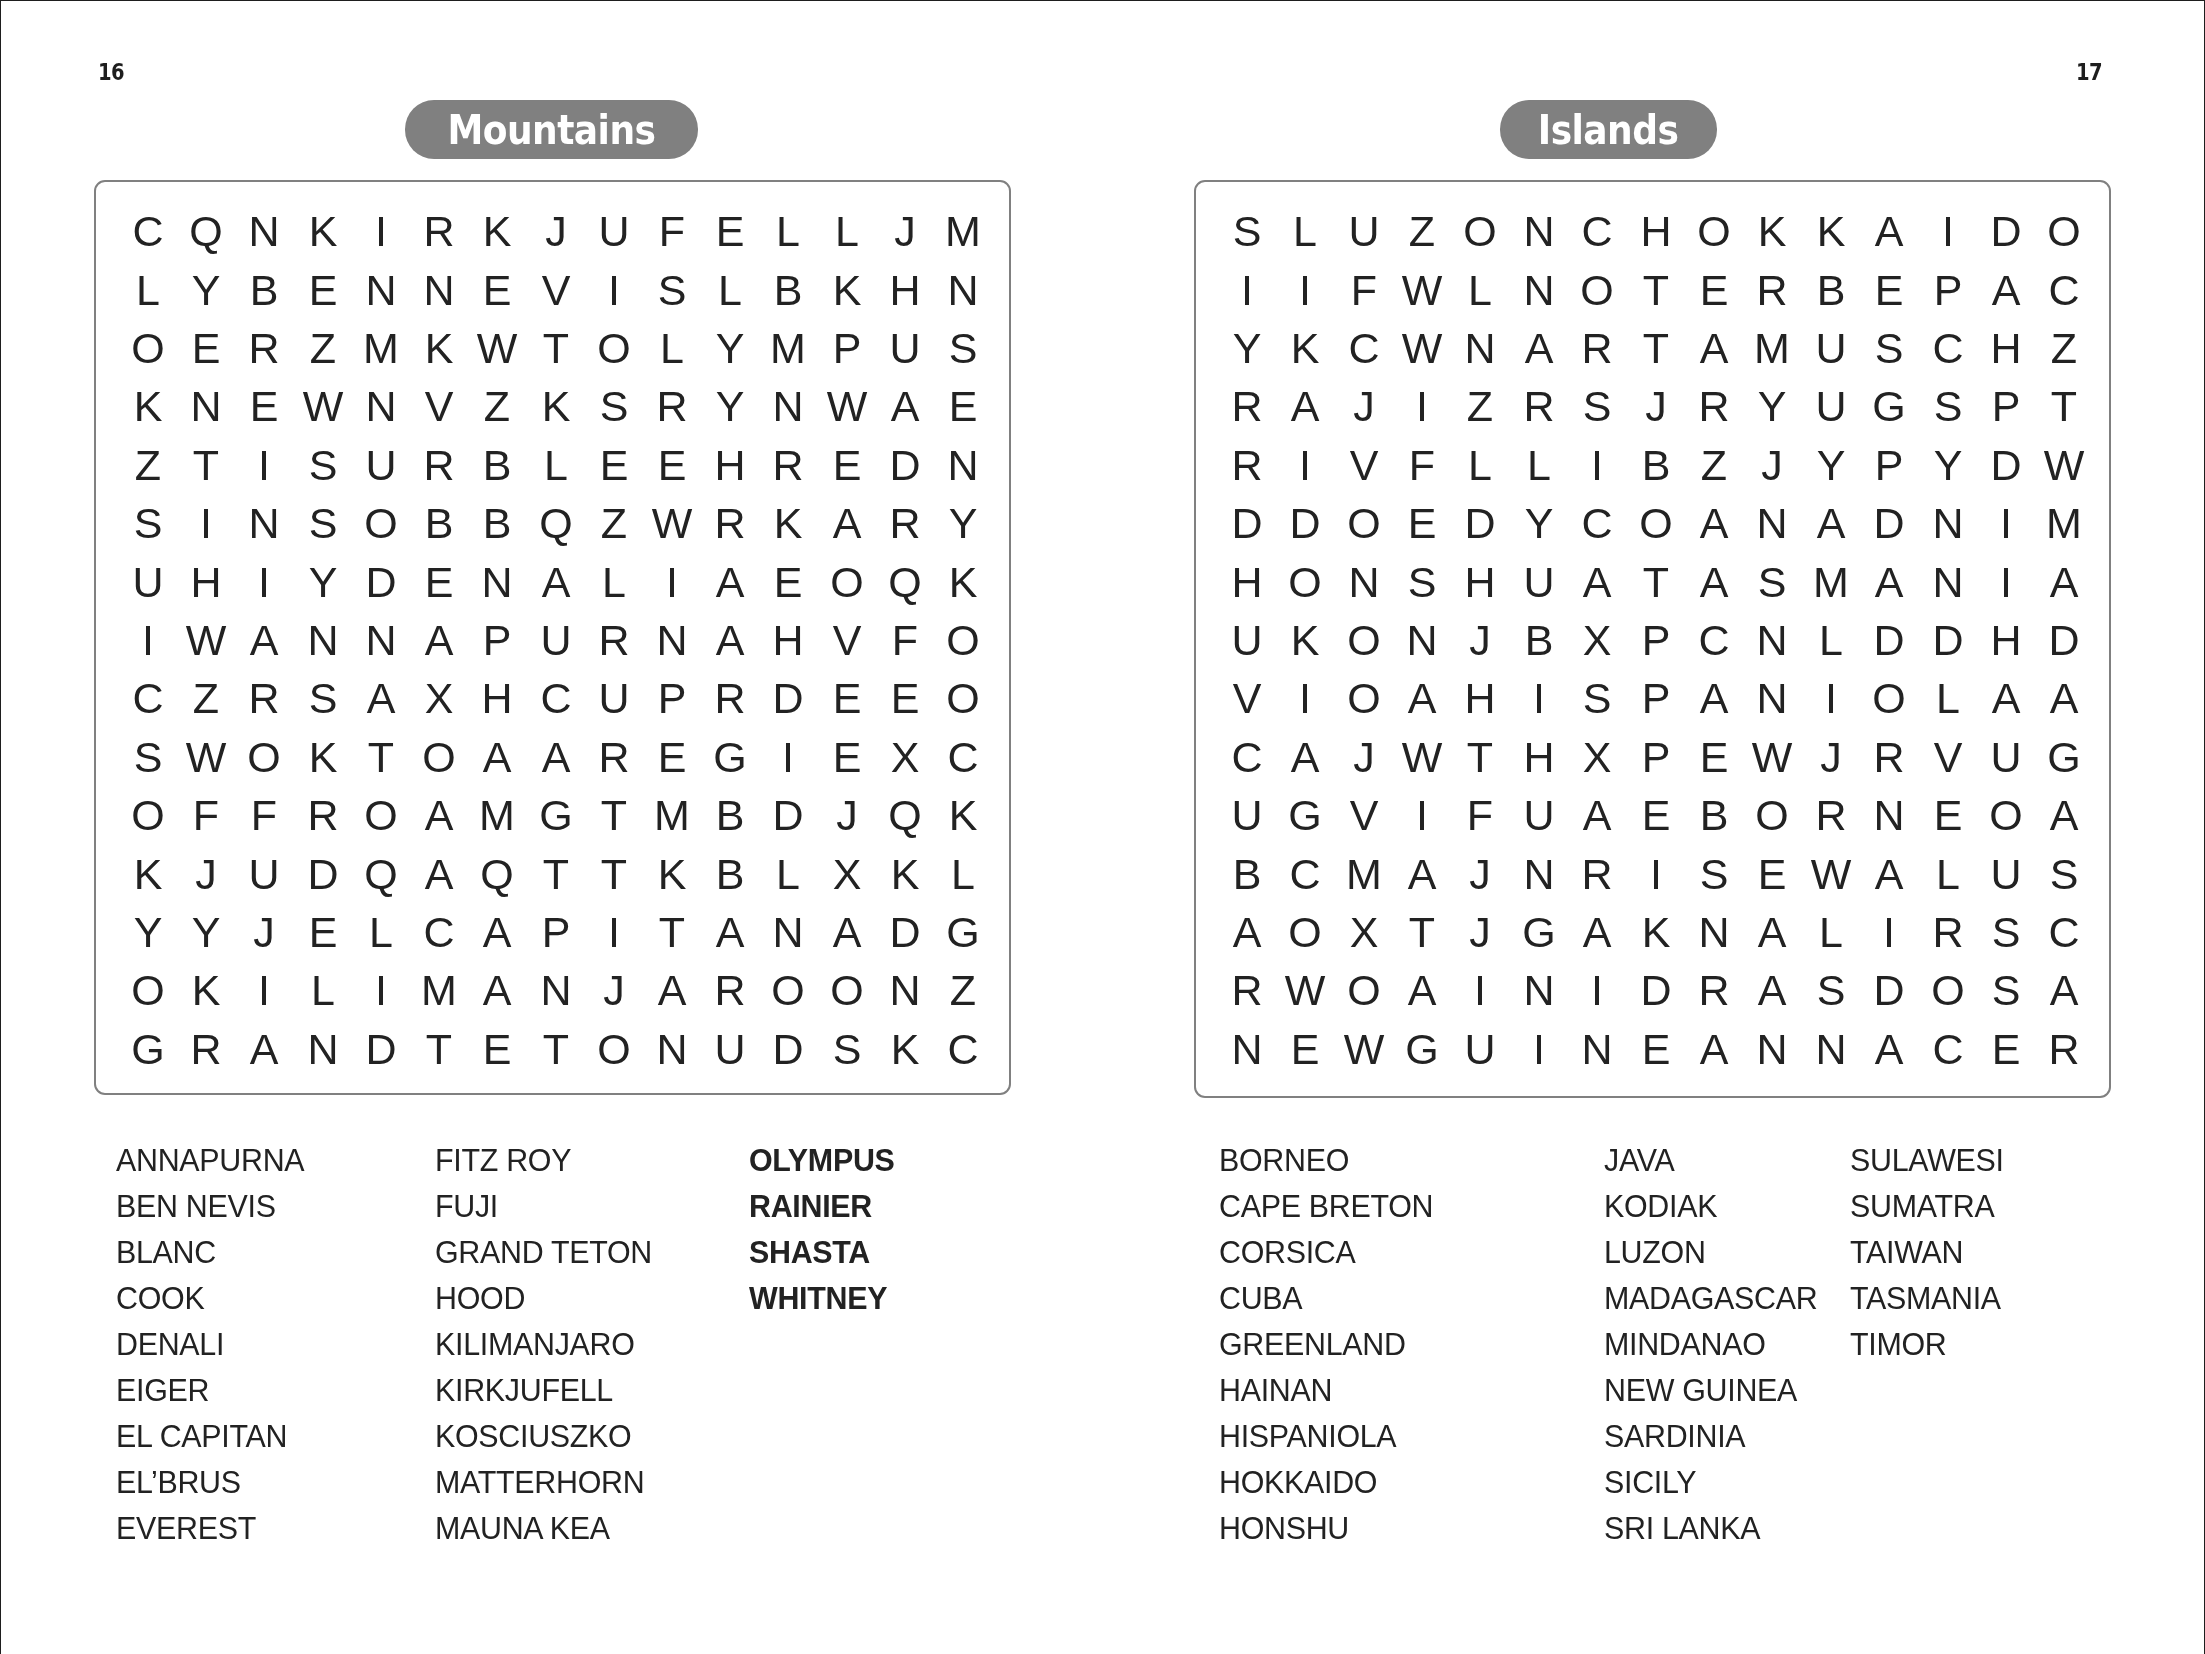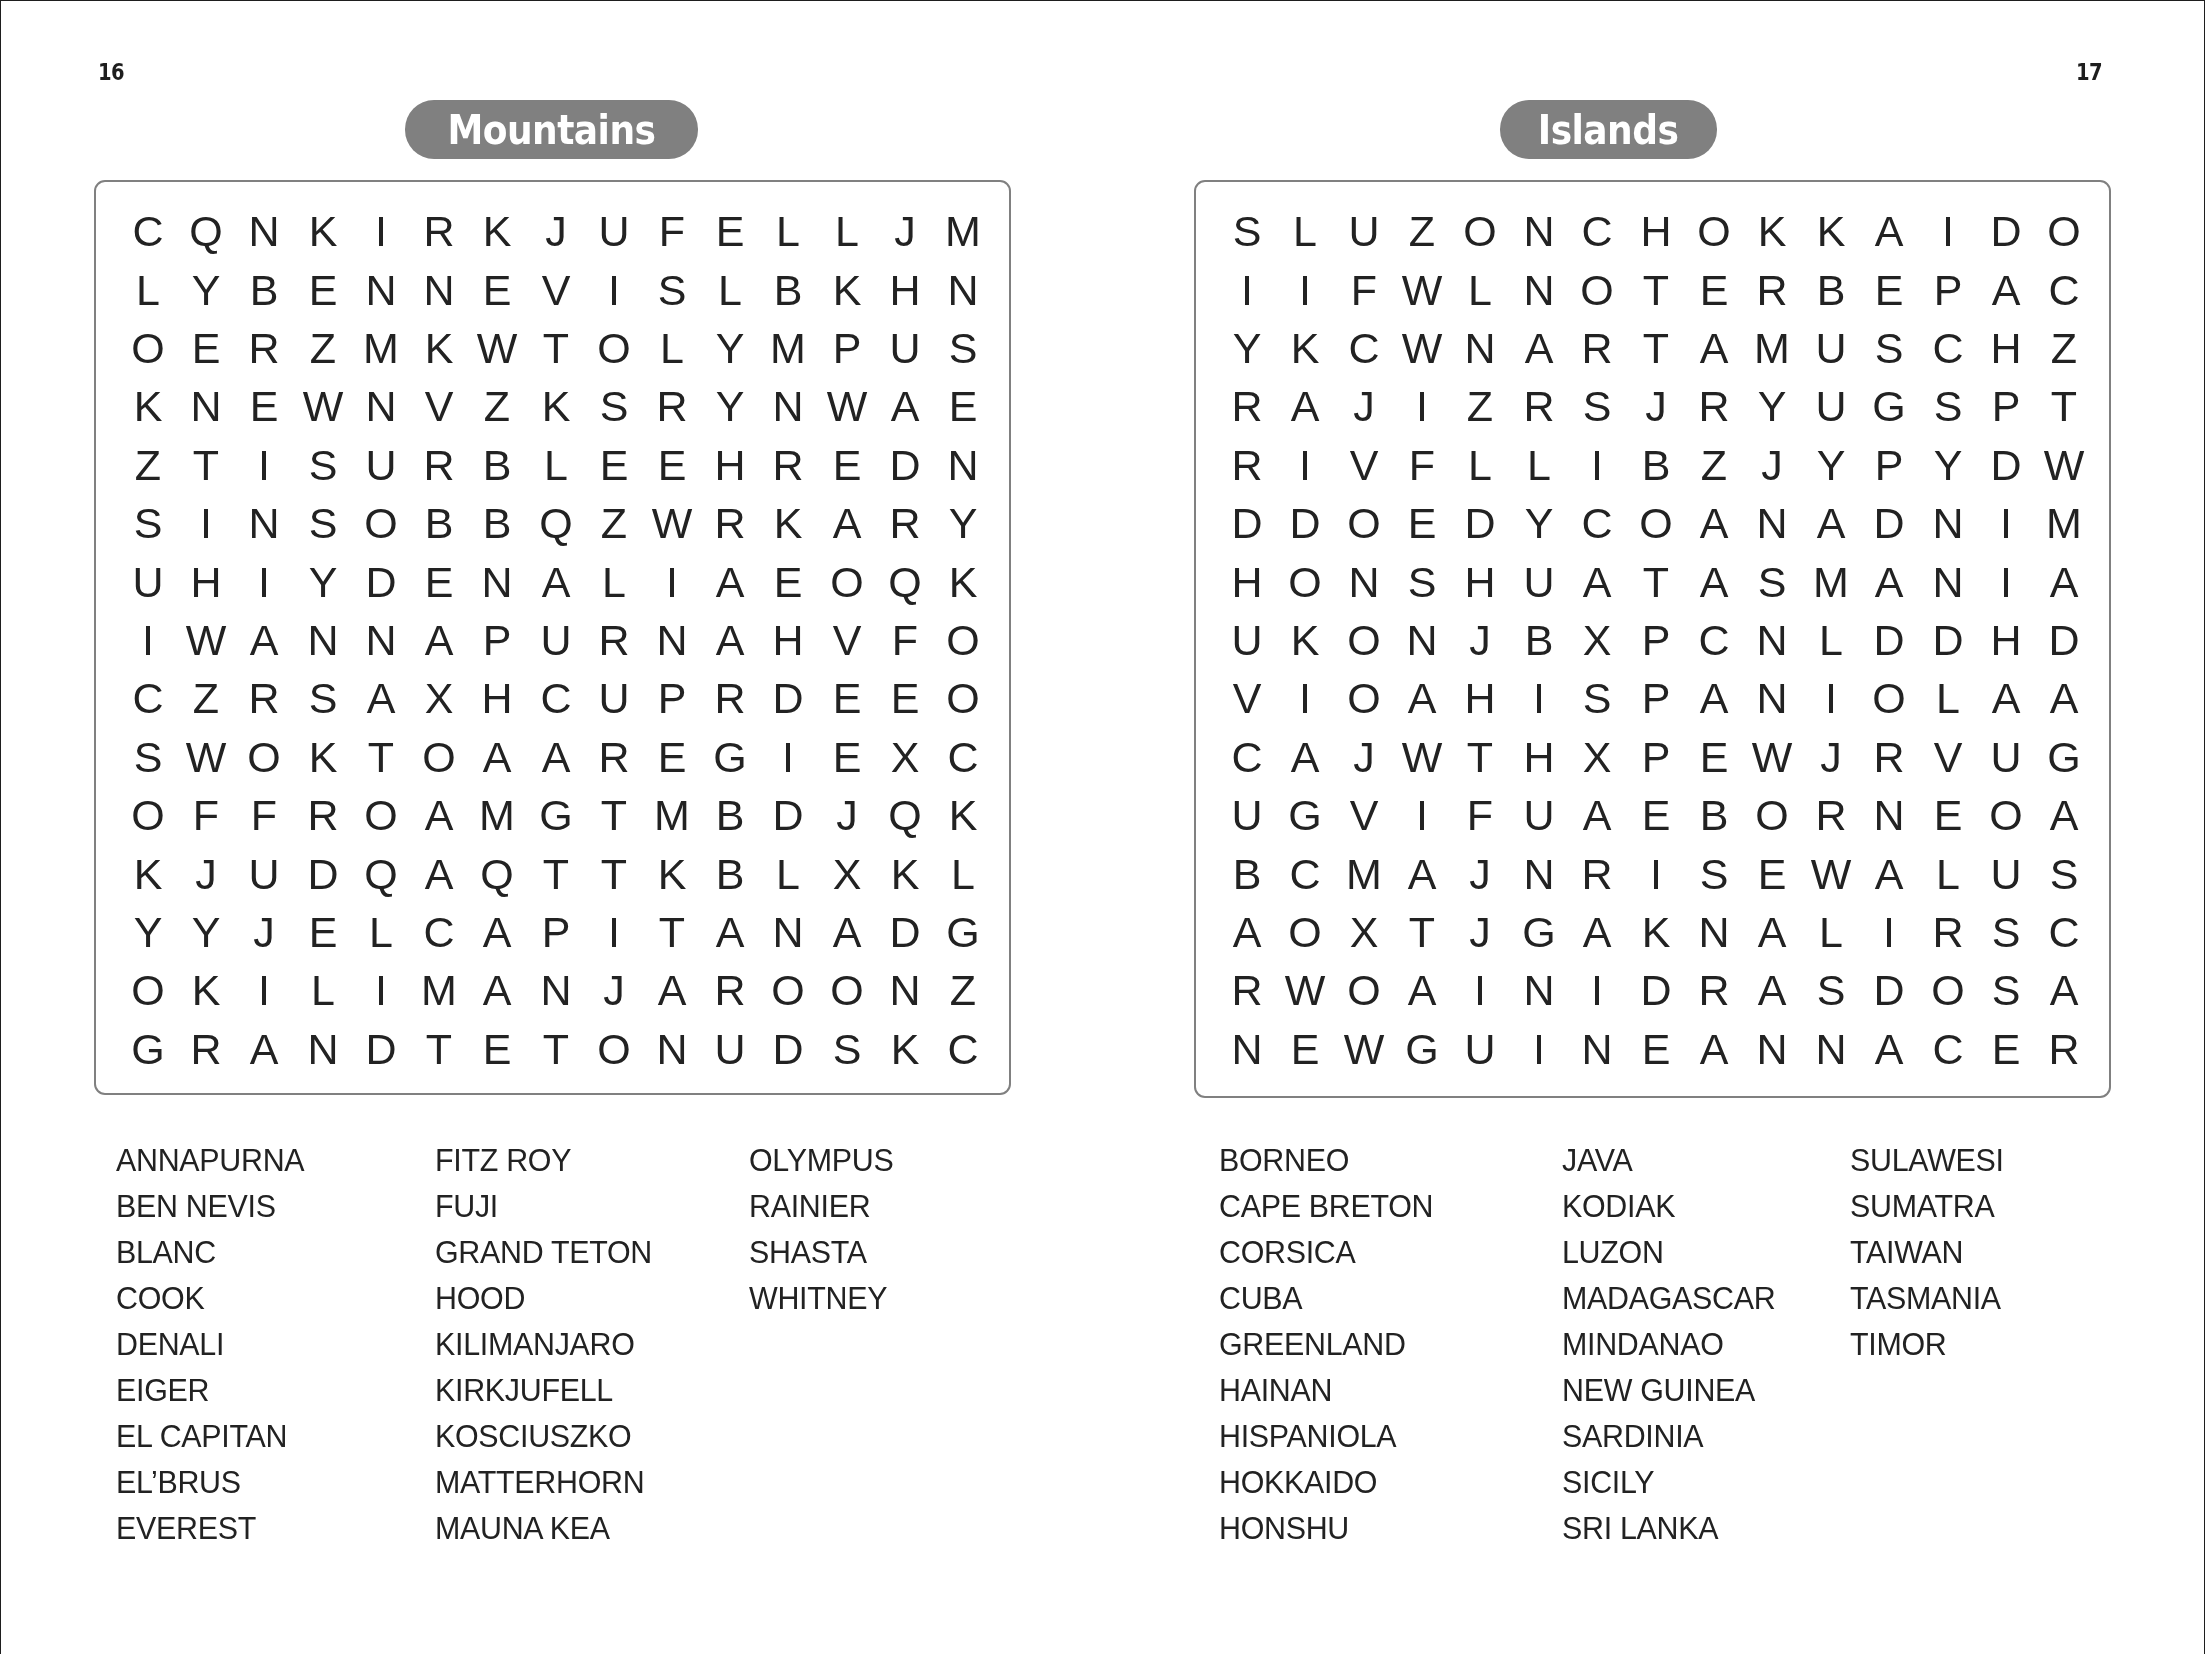--- a/index.html
+++ b/index.html
@@ -312,21 +312,21 @@
         <div class="word">FITZ ROY</div>
         <div class="word">FUJI</div>
         <div class="word">GRAND TETON</div>
         <div class="word">HOOD</div>
         <div class="word">KILIMANJARO</div>
         <div class="word">KIRKJUFELL</div>
         <div class="word">KOSCIUSZKO</div>
         <div class="word">MATTERHORN</div>
         <div class="word">MAUNA KEA</div>
       </div>
-    <div class="word-col" style="left:749px;">
+    <div class="word-col" style="left:749px;font-weight:bold;">
         <div class="word">OLYMPUS</div>
         <div class="word">RAINIER</div>
         <div class="word">SHASTA</div>
         <div class="word">WHITNEY</div>
       </div>
   </div>
 </div>
 
 <div>
   <div class="page-num right">17</div>
@@ -597,21 +597,21 @@
         <div class="word">BORNEO</div>
         <div class="word">CAPE BRETON</div>
         <div class="word">CORSICA</div>
         <div class="word">CUBA</div>
         <div class="word">GREENLAND</div>
         <div class="word">HAINAN</div>
         <div class="word">HISPANIOLA</div>
         <div class="word">HOKKAIDO</div>
         <div class="word">HONSHU</div>
       </div>
-    <div class="word-col" style="left:1562px;">
+    <div class="word-col" style="left:1604px;">
         <div class="word">JAVA</div>
         <div class="word">KODIAK</div>
         <div class="word">LUZON</div>
         <div class="word">MADAGASCAR</div>
         <div class="word">MINDANAO</div>
         <div class="word">NEW GUINEA</div>
         <div class="word">SARDINIA</div>
         <div class="word">SICILY</div>
         <div class="word">SRI LANKA</div>
       </div>

